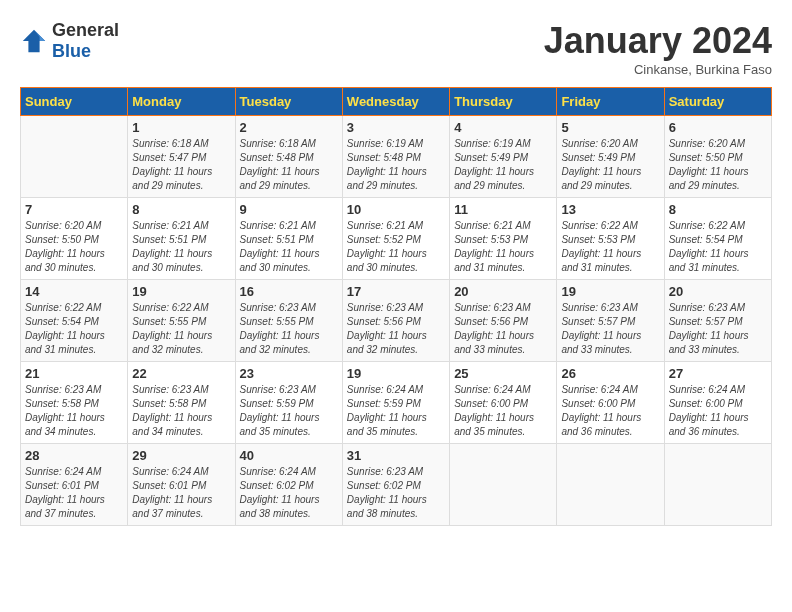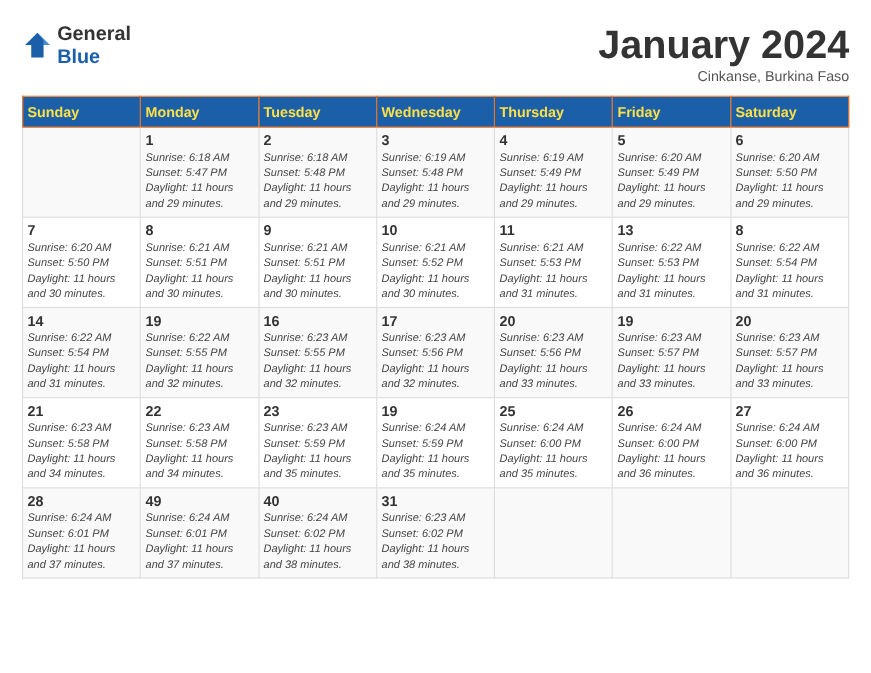--- a/index.html
+++ b/index.html
@@ -237,21 +237,21 @@
           <span class="day-number">27</span>
           <div class="day-info">Sunrise: 6:24 AM<br>Sunset: 6:00 PM<br>Daylight: 11 hours and 36 minutes.</div>
         </td>
       </tr>
       <tr>
         <td>
           <span class="day-number">28</span>
           <div class="day-info">Sunrise: 6:24 AM<br>Sunset: 6:01 PM<br>Daylight: 11 hours and 37 minutes.</div>
         </td>
         <td>
-          <span class="day-number">49</span>
+          <span class="day-number">29</span>
           <div class="day-info">Sunrise: 6:24 AM<br>Sunset: 6:01 PM<br>Daylight: 11 hours and 37 minutes.</div>
         </td>
         <td>
           <span class="day-number">40</span>
           <div class="day-info">Sunrise: 6:24 AM<br>Sunset: 6:02 PM<br>Daylight: 11 hours and 38 minutes.</div>
         </td>
         <td>
           <span class="day-number">31</span>
           <div class="day-info">Sunrise: 6:23 AM<br>Sunset: 6:02 PM<br>Daylight: 11 hours and 38 minutes.</div>
         </td>

